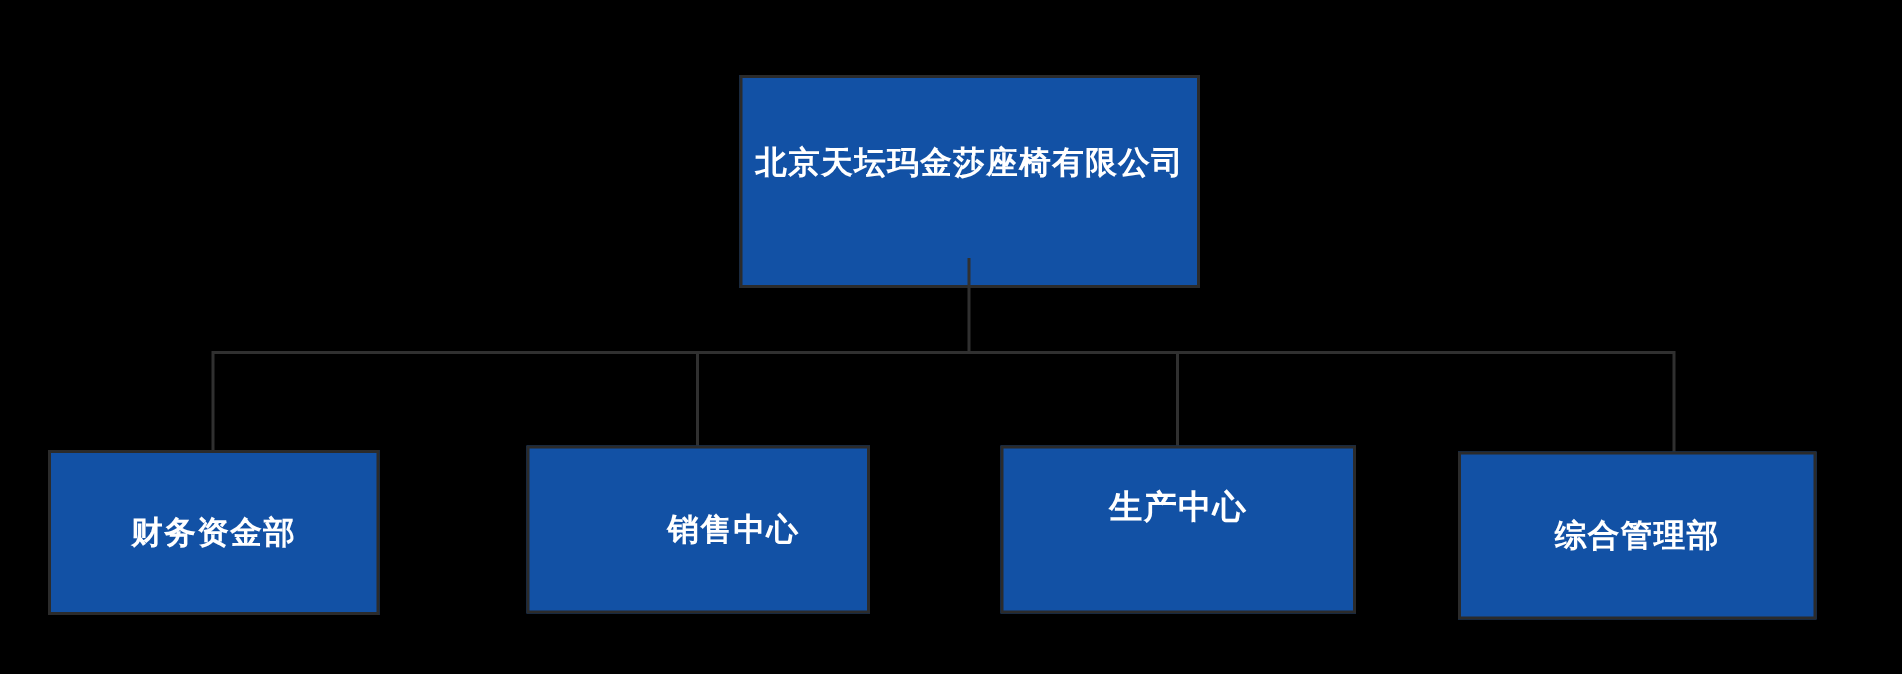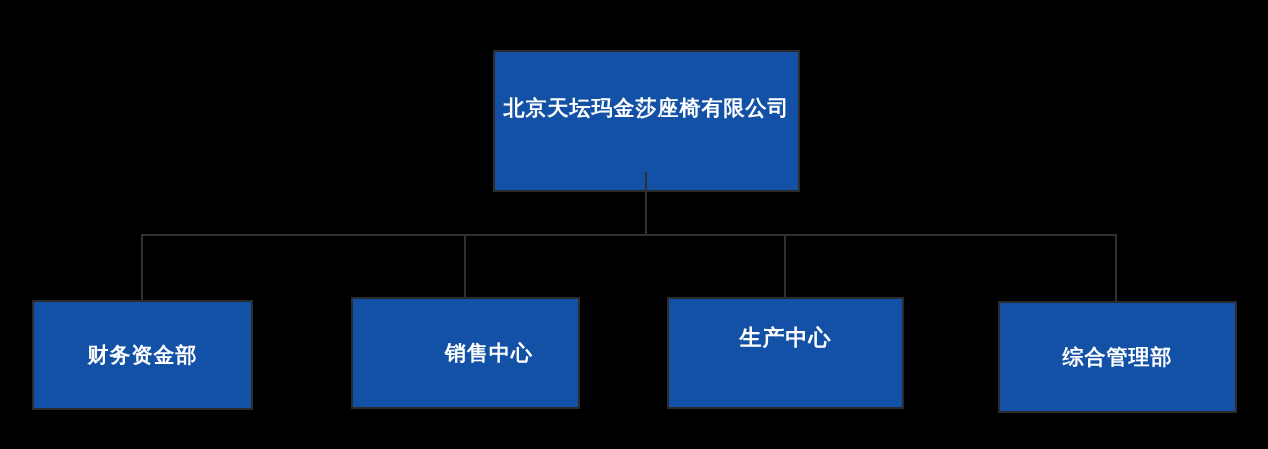--- a/index.html
+++ b/index.html
@@ -38,21 +38,21 @@
     width: 307px;
     height: 142px;
     font-size: 21px;
     padding-bottom: 26px;
     margin-top: 20px;
   }
   
   .node.n1 { left: 32px;  top: 300px; width: 221px; height: 110px; font-size: 21px; }
   .node.n2 { left: 351px; top: 297px; width: 229px; height: 112px; font-size: 21px; padding-left: 47px; }
   .node.n3 { left: 667px; top: 297px; width: 237px; height: 112px; font-size: 22px; padding-bottom: 31px; }
-  .node.n4 { left: 998px; top: 301px; width: 239px; height: 112px; font-size: 21px; }
+  .node.n4 { left: 972px; top: 301px; width: 239px; height: 112px; font-size: 21px; }
   
   .connector {
     position: absolute;
     background: #303030;
   }
   .c-stem { left: 645px;  top: 172px; width: 2px;   height: 63px; }
   .c-bar  { left: 141px;  top: 234px; width: 976px; height: 2px;  }
   .c-d1   { left: 141px;  top: 236px; width: 2px;   height: 64px; }
   .c-d2   { left: 464px;  top: 236px; width: 2px;   height: 61px; }
   .c-d3   { left: 784px;  top: 236px; width: 2px;   height: 61px; }

